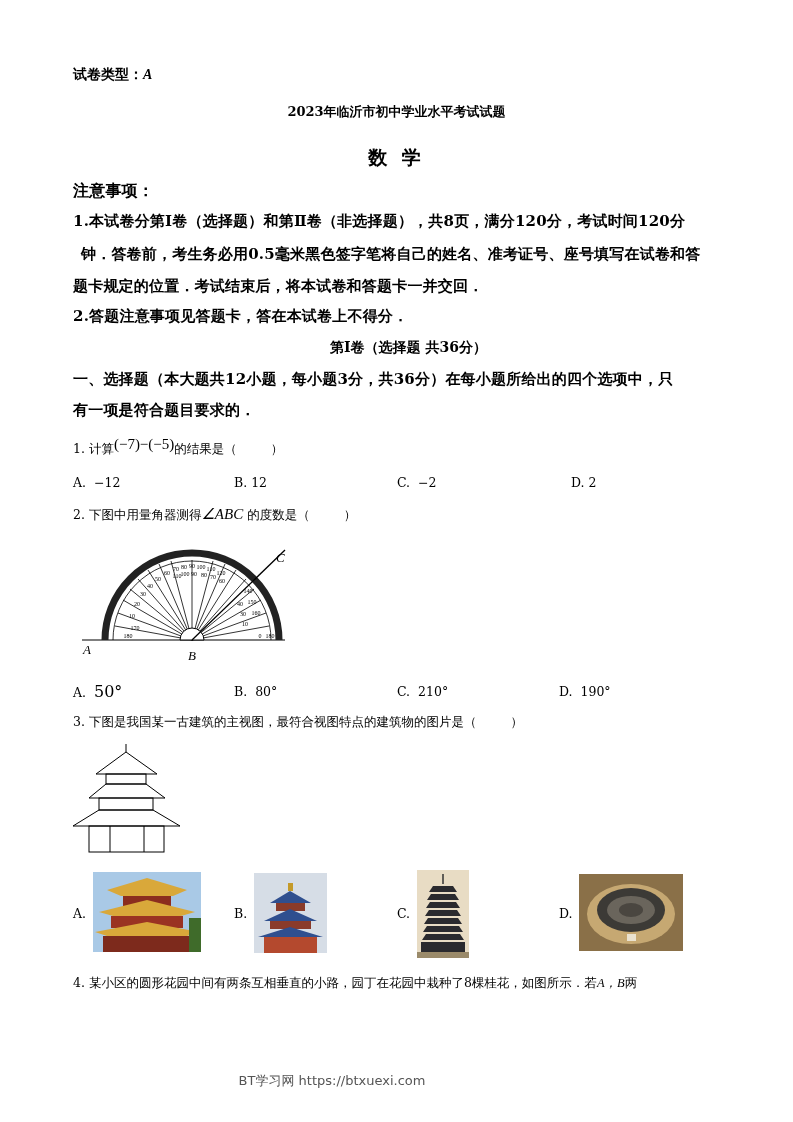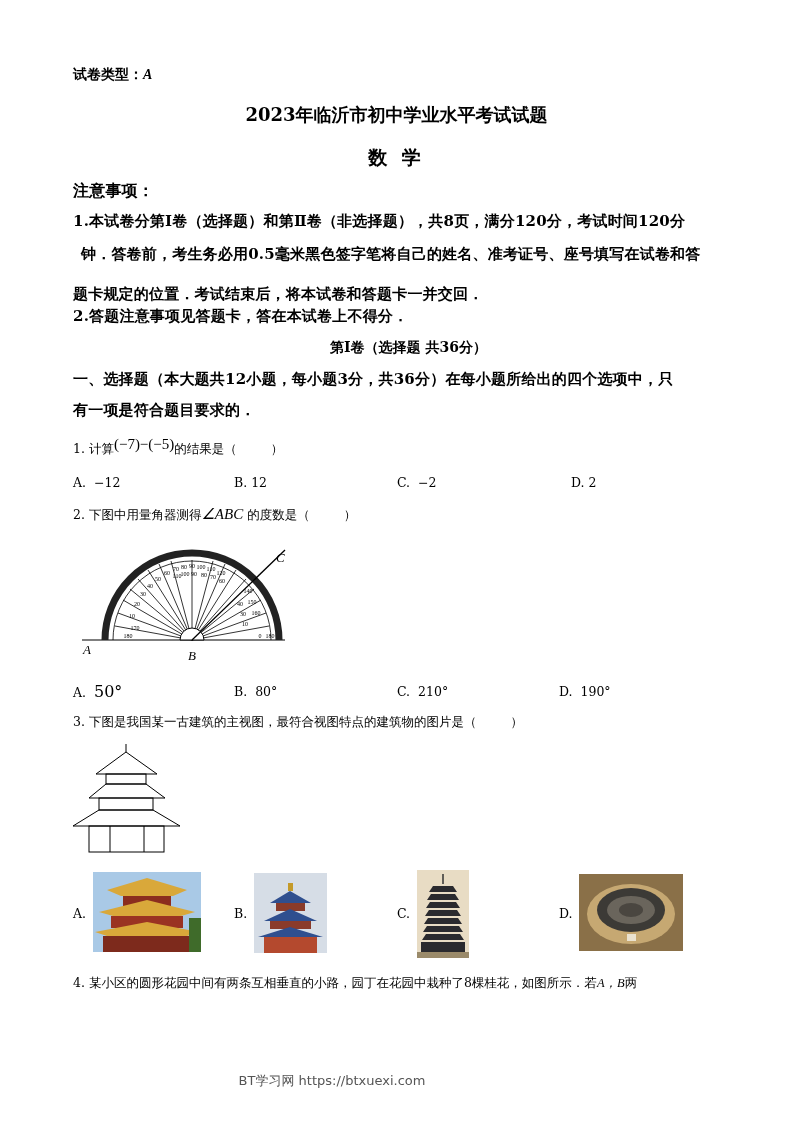--- a/index.html
+++ b/index.html
@@ -18,27 +18,27 @@
   .photo { position: absolute; border: 0; }
   .footer { position: absolute; left: 0; width: 664px; text-align: center; top: 1072px;
             font-family: "DejaVu Sans", sans-serif; font-size: 13px; color: #555; }
 </style>
 </head>
 <body>
 
 <div class="line" style="top:66px;font-size:14px;">
   <span class="bold">试卷类型：</span><span class="bold math">A</span>
 </div>
-<div class="abs center bold" style="top:103px;font-size:18px;">2023年临沂市初中学业水平考试试题</div>
+<div class="abs center bold" style="top:103px;font-size:13px;">2023年临沂市初中学业水平考试试题</div>
 <div class="abs center bold" style="top:145px;font-size:19px;letter-spacing:4px;">数  学</div>
 
 <div class="line body-bold" style="top:181px;font-size:16px;">注意事项：</div>
 <div class="line body-bold" style="top:212px;">1.本试卷分第Ⅰ卷（选择题）和第Ⅱ卷（非选择题），共8页，满分120分，考试时间120分</div>
 <div class="line body-bold" style="top:245px;margin-left:8px;">钟．答卷前，考生务必用0.5毫米黑色签字笔将自己的姓名、准考证号、座号填写在试卷和答</div>
-<div class="line body-bold" style="top:277px;margin-top:8px;">题卡规定的位置．考试结束后，将本试卷和答题卡一并交回．</div>
+<div class="line body-bold" style="top:277px;">题卡规定的位置．考试结束后，将本试卷和答题卡一并交回．</div>
 <div class="line body-bold" style="top:307px;">2.答题注意事项见答题卡，答在本试卷上不得分．</div>
 
 <div class="abs center bold" style="top:339px;font-size:14px;padding-left:12px;">第Ⅰ卷（选择题 共36分）</div>
 <div class="line body-bold" style="top:370px;">一、选择题（本大题共12小题，每小题3分，共36分）在每小题所给出的四个选项中，只</div>
 <div class="line body-bold" style="top:401px;">有一项是符合题目要求的．</div>
 
 <div class="line small" style="top:440px;">
   <span>1.</span>
   <span>计算</span><span class="math" style="font-style:normal;font-size:15px;position:relative;top:-4px;">(−7)−(−5)</span><span>的结果是（</span><span class="paren"></span><span>）</span>
 </div>

